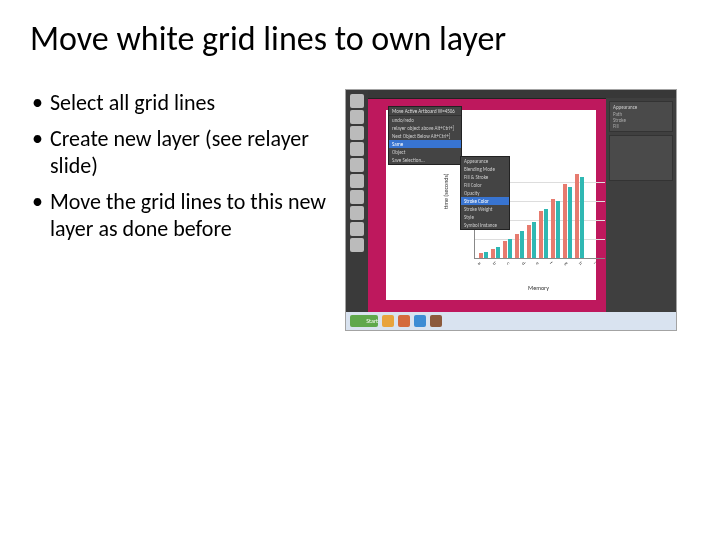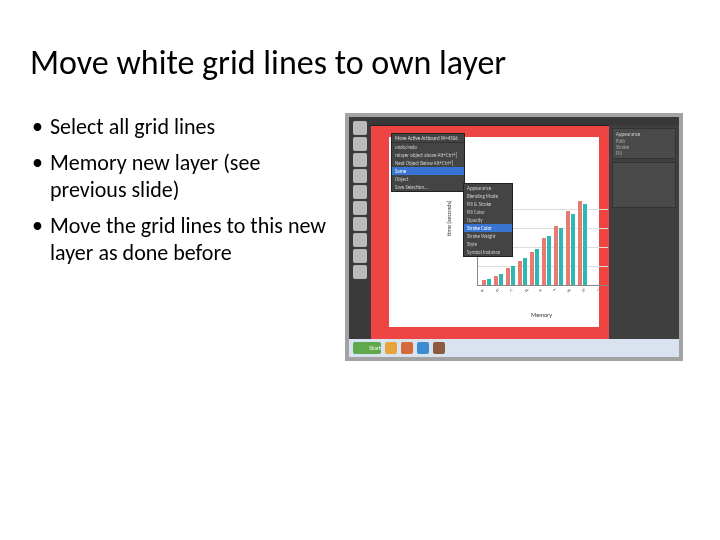--- a/index.html
+++ b/index.html
@@ -1,26 +1,26 @@
 <!DOCTYPE html>
 <html><head>
 <meta charset="utf-8">
 <style>
   html,body{margin:0;padding:0;width:720px;height:540px;background:#fff;font-family:Calibri,Arial,sans-serif;color:#000}
-  .slide{width:720px;height:540px;position:relative;box-sizing:border-box;padding:32px 30px}
+  .slide{width:720px;height:540px;position:relative;box-sizing:border-box;padding:8px 30px}
   h1{font-size:34px;font-weight:400;margin:10px 0 30px 0;letter-spacing:0}
   .content{display:flex;gap:15px}
   .textcol{width:300px}
   ul.main{list-style:none;padding:0;margin:0}
   ul.main>li{position:relative;padding-left:20px;font-size:22px;line-height:1.25;margin-bottom:8px}
   ul.main>li:before{content:"•";position:absolute;left:2px;top:0}
   ul.sub{list-style:none;padding:0;margin:4px 0 10px 10px}
   ul.sub>li{position:relative;padding-left:16px;font-size:18px;line-height:1.25;margin-bottom:2px}
   ul.sub>li:before{content:"–";position:absolute;left:0;top:0}
-  .shot{width:330px;height:240px;background:#ef4444;position:relative;overflow:hidden;border:4px solid #a3a3a3}
+  .shot{width:330px;height:240px;background:#be185d;position:relative;overflow:hidden;border:1px solid #a3a3a3}
   .toolbar{position:absolute;left:0;top:0;width:22px;height:100%;background:#3a3a3a;display:flex;flex-direction:column;gap:2px;padding-top:4px;align-items:center}
   .tool{width:14px;height:14px;background:#bbb;border-radius:2px}
   .topbar{position:absolute;left:22px;top:0;right:0;height:8px;background:#383838;border-bottom:1px solid #222}
   .rightpanel{position:absolute;right:0;top:8px;width:70px;bottom:18px;background:#3f3f3f}
   .panelbox{margin:3px;background:#4a4a4a;border:1px solid #333;padding:2px 3px}
   .panelhdr{color:#ccc;font-size:5px;margin-bottom:1px}
   .panelrow{color:#aaa;font-size:5px;line-height:6px}
   .canvas{position:absolute;left:40px;top:20px;width:210px;height:190px;background:#fff}
   .menu{position:absolute;left:42px;top:16px;width:72px;background:#444;border:1px solid #222;z-index:5}
   .mtitle{background:#444;color:#ddd;font-size:5px;padding:1px 3px;border-bottom:1px solid #333}
@@ -50,21 +50,21 @@
 <body>
 
 <div class="slide">
   <h1>Move white grid lines to own layer</h1>
   <div class="content">
     <div class="textcol">
       <ul class="main">
         <li>
           <span>Select all grid lines</span>
         </li>
-        <li>Memory new layer (see previous slide)</li>
+        <li>Create new layer (see relayer slide)</li>
         <li>Move the grid lines to this new layer as done before</li>
       </ul>
     </div>
 
     <div class="shot">
       <div class="topbar"></div>
       <div class="toolbar">
         <div class="tool"></div>
         <div class="tool"></div>
         <div class="tool"></div>

